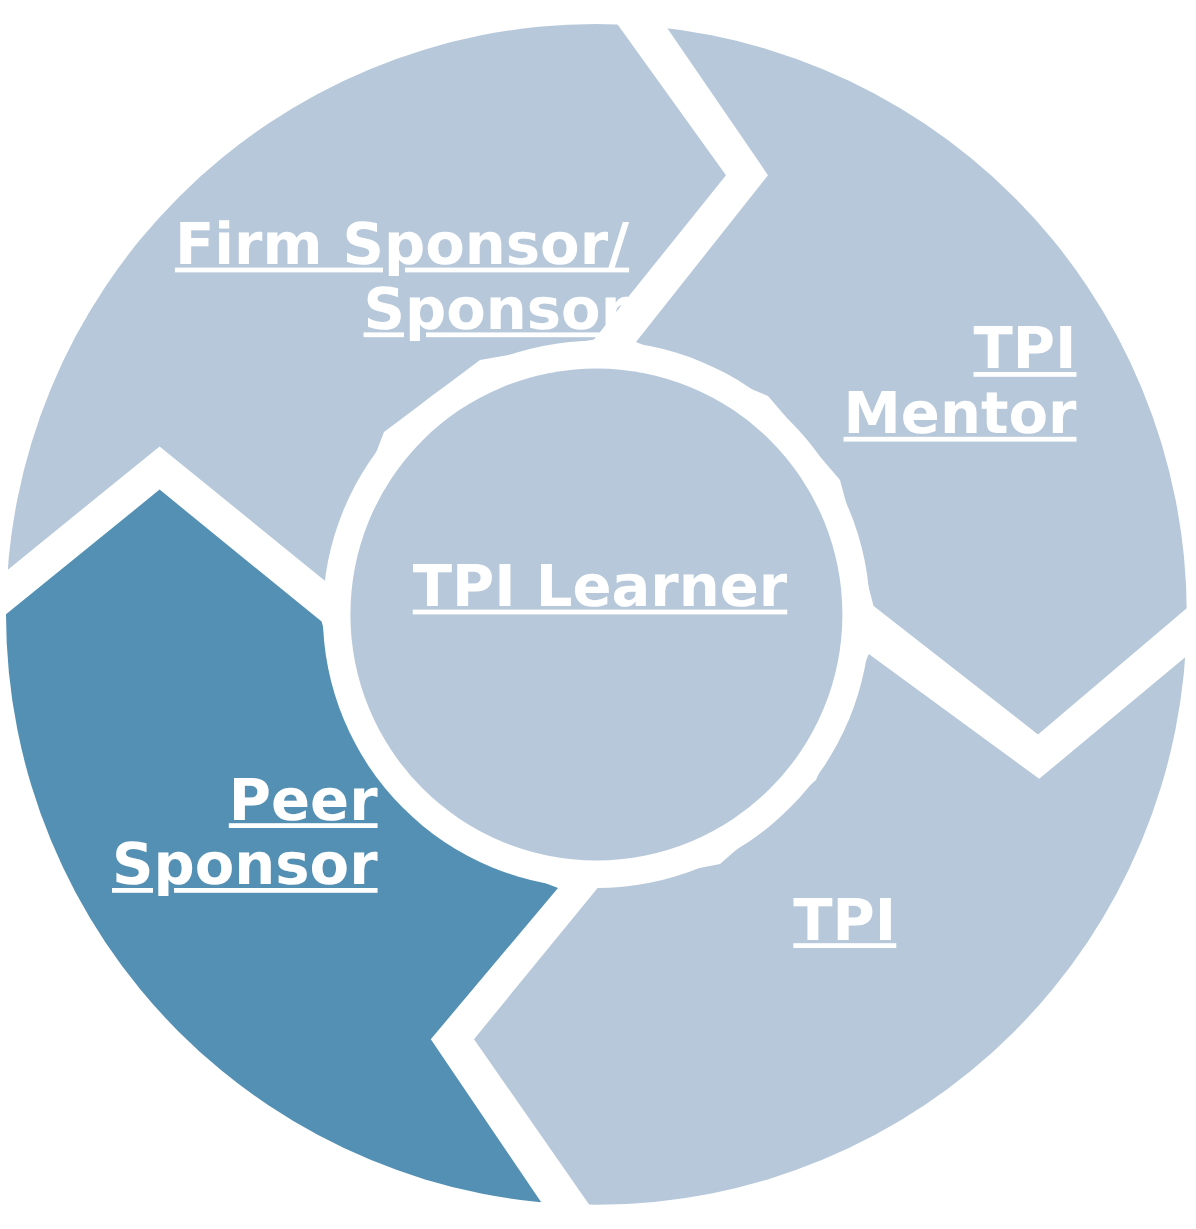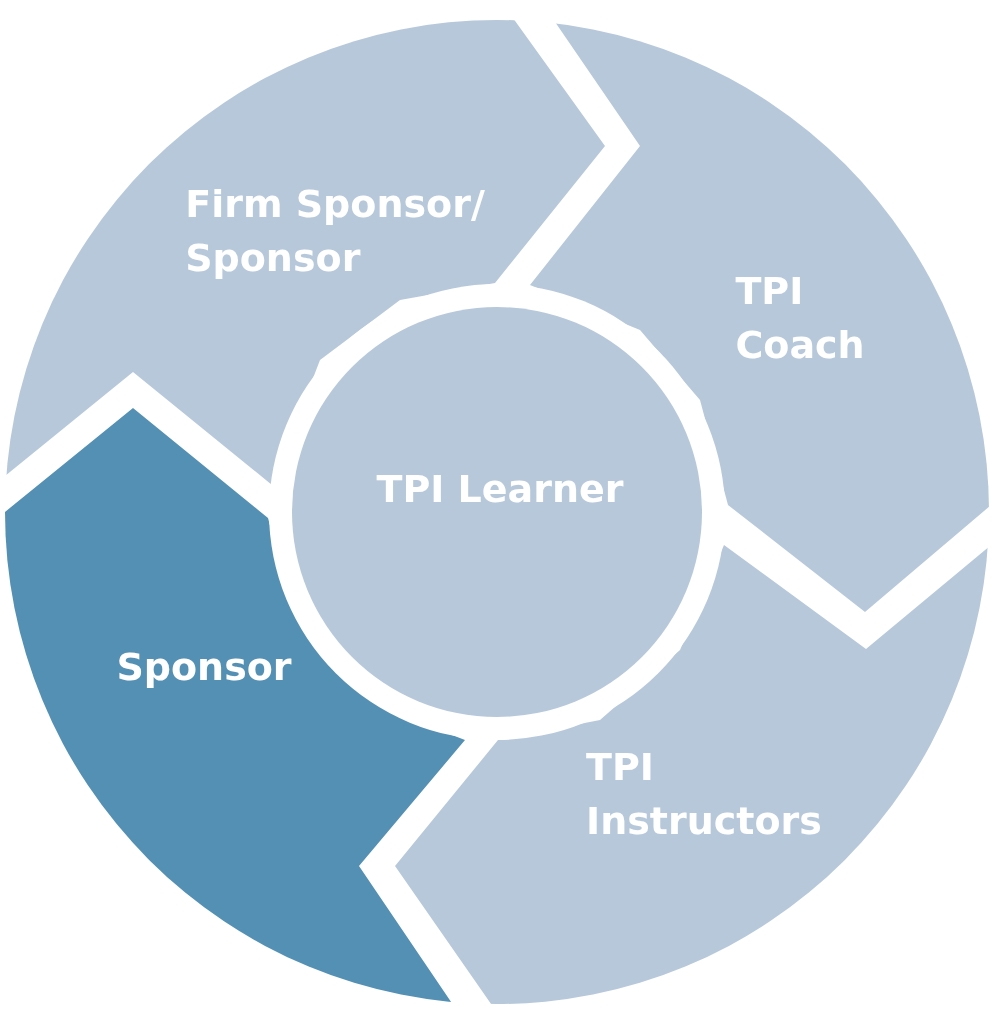--- a/index.html
+++ b/index.html
@@ -3,25 +3,26 @@
 <meta charset="utf-8">
 <style>
   html, body { margin: 0; padding: 0; background: #ffffff; }
   body { width: 997px; height: 1024px; position: relative; overflow: hidden; }
   svg { position: absolute; left: 0; top: 0; }
   .lbl {
     position: absolute;
     color: #ffffff;
     font-family: "DejaVu Sans", sans-serif;
     font-weight: bold;
-    text-align: left;
+    text-align: right;
     line-height: 54px;
-    font-size: 38px;
+    font-size: 48px;
     white-space: nowrap;
     transform: translateX(-50%);
+    text-decoration: underline;
   }
 </style>
 </head>
 <body>
 
 <svg width="997" height="1024" viewBox="0 0 997 1024">
   <defs>
     <clipPath id="outer">
       <circle cx="497" cy="512" r="492"></circle>
     </clipPath>
@@ -42,27 +43,27 @@
   <circle cx="497" cy="512" r="205" fill="#b7c8da"></circle>
 </svg>
 
 <div class="lbl" style="left:335px; top:177px;">
   <div>Firm Sponsor/</div>
   <div>Sponsor</div>
 </div>
 
 <div class="lbl" style="left:800px; top:264px;">
   <div>TPI</div>
-  <div>Coach</div>
+  <div>Mentor</div>
 </div>
 
 <div class="lbl" style="left:500px; top:462px;">
   <div>TPI Learner</div>
 </div>
 
 <div class="lbl" style="left:204px; top:640px;">
+  <div>Peer</div>
   <div>Sponsor</div>
 </div>
 
 <div class="lbl" style="left:704px; top:740px;">
   <div>TPI</div>
-  <div>Instructors</div>
 </div>
 
 </body></html>

